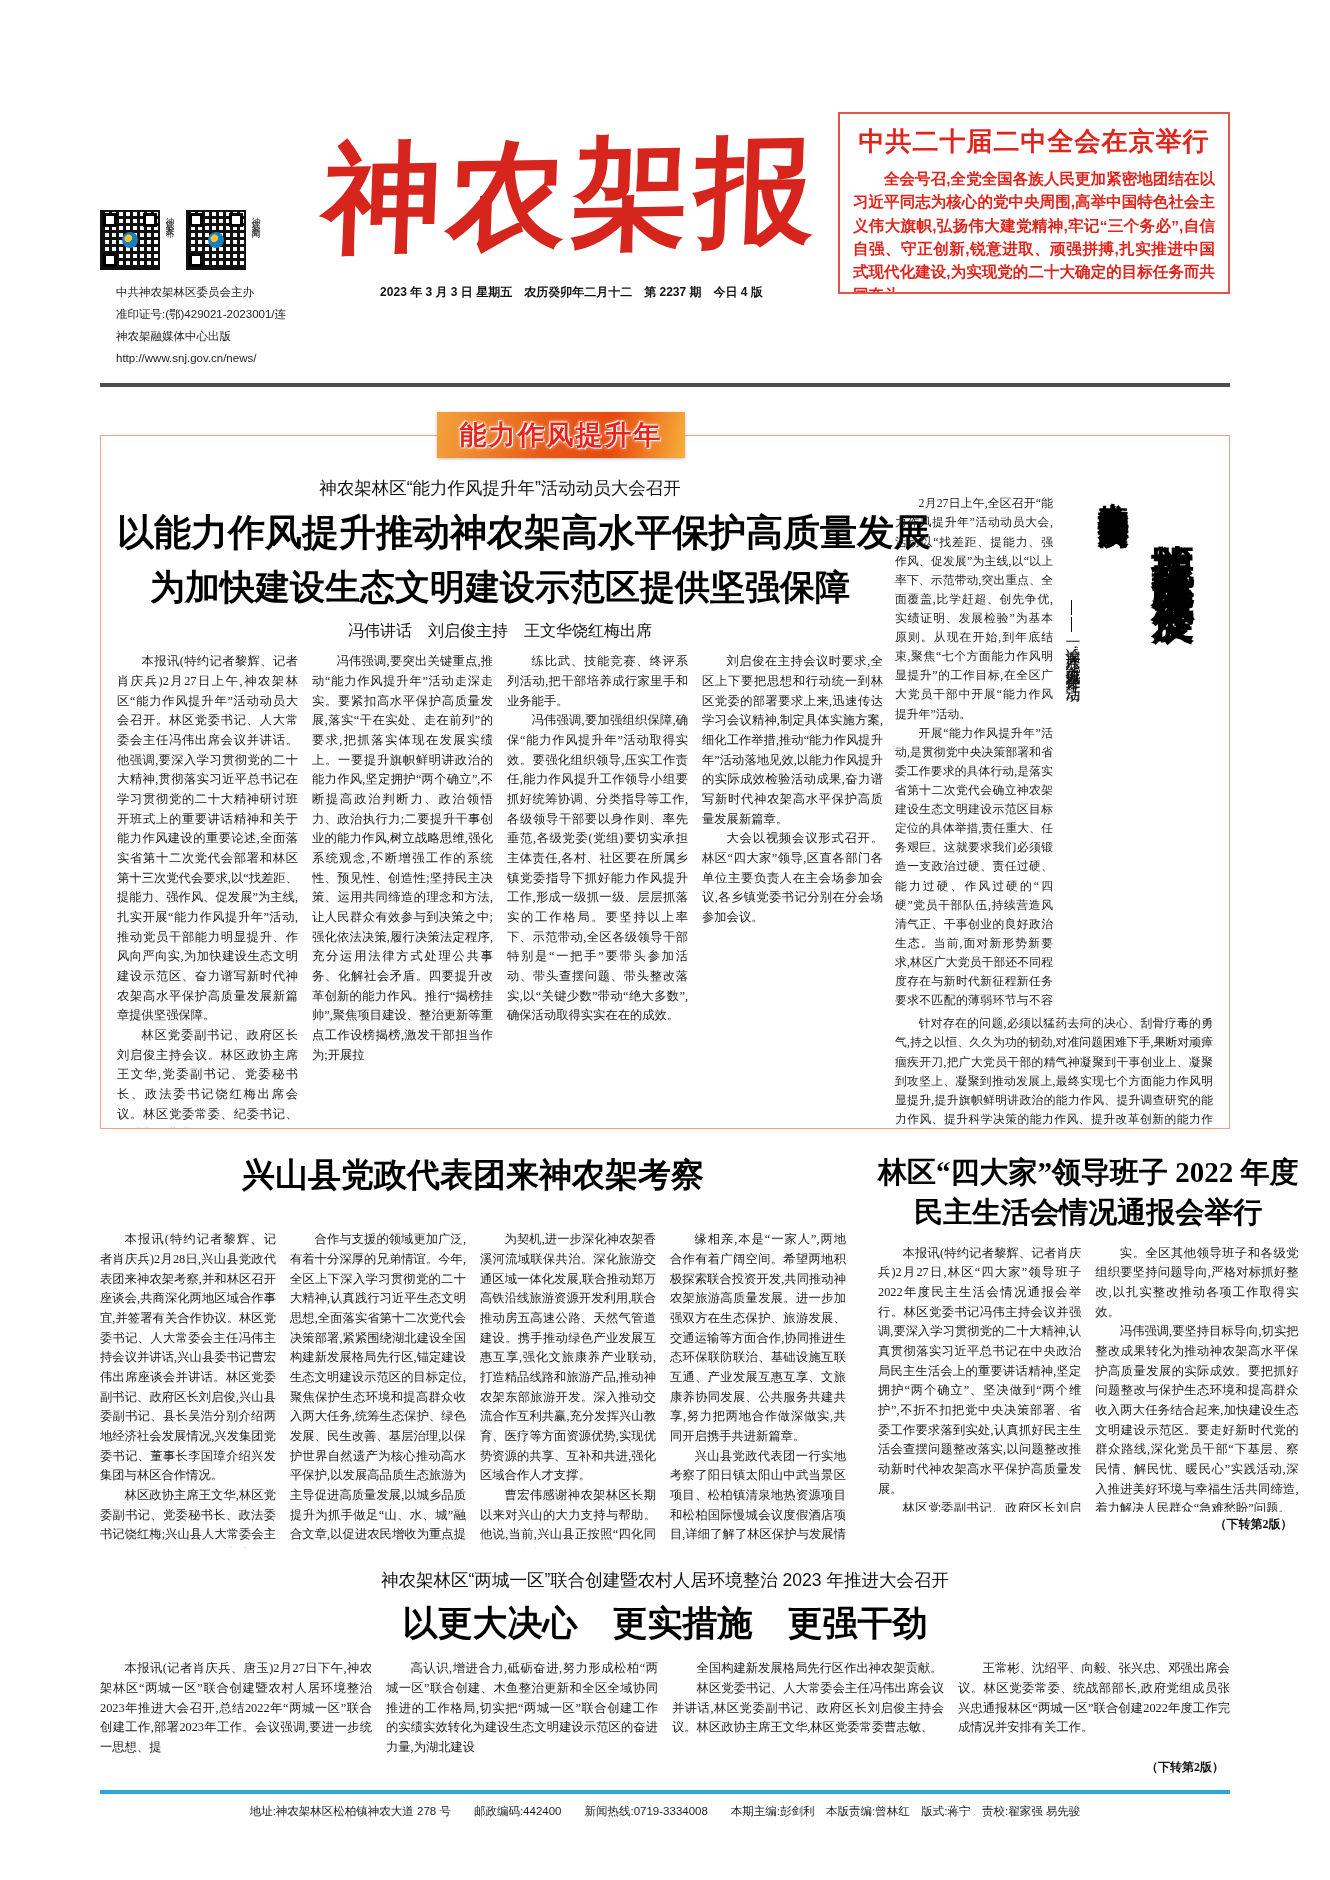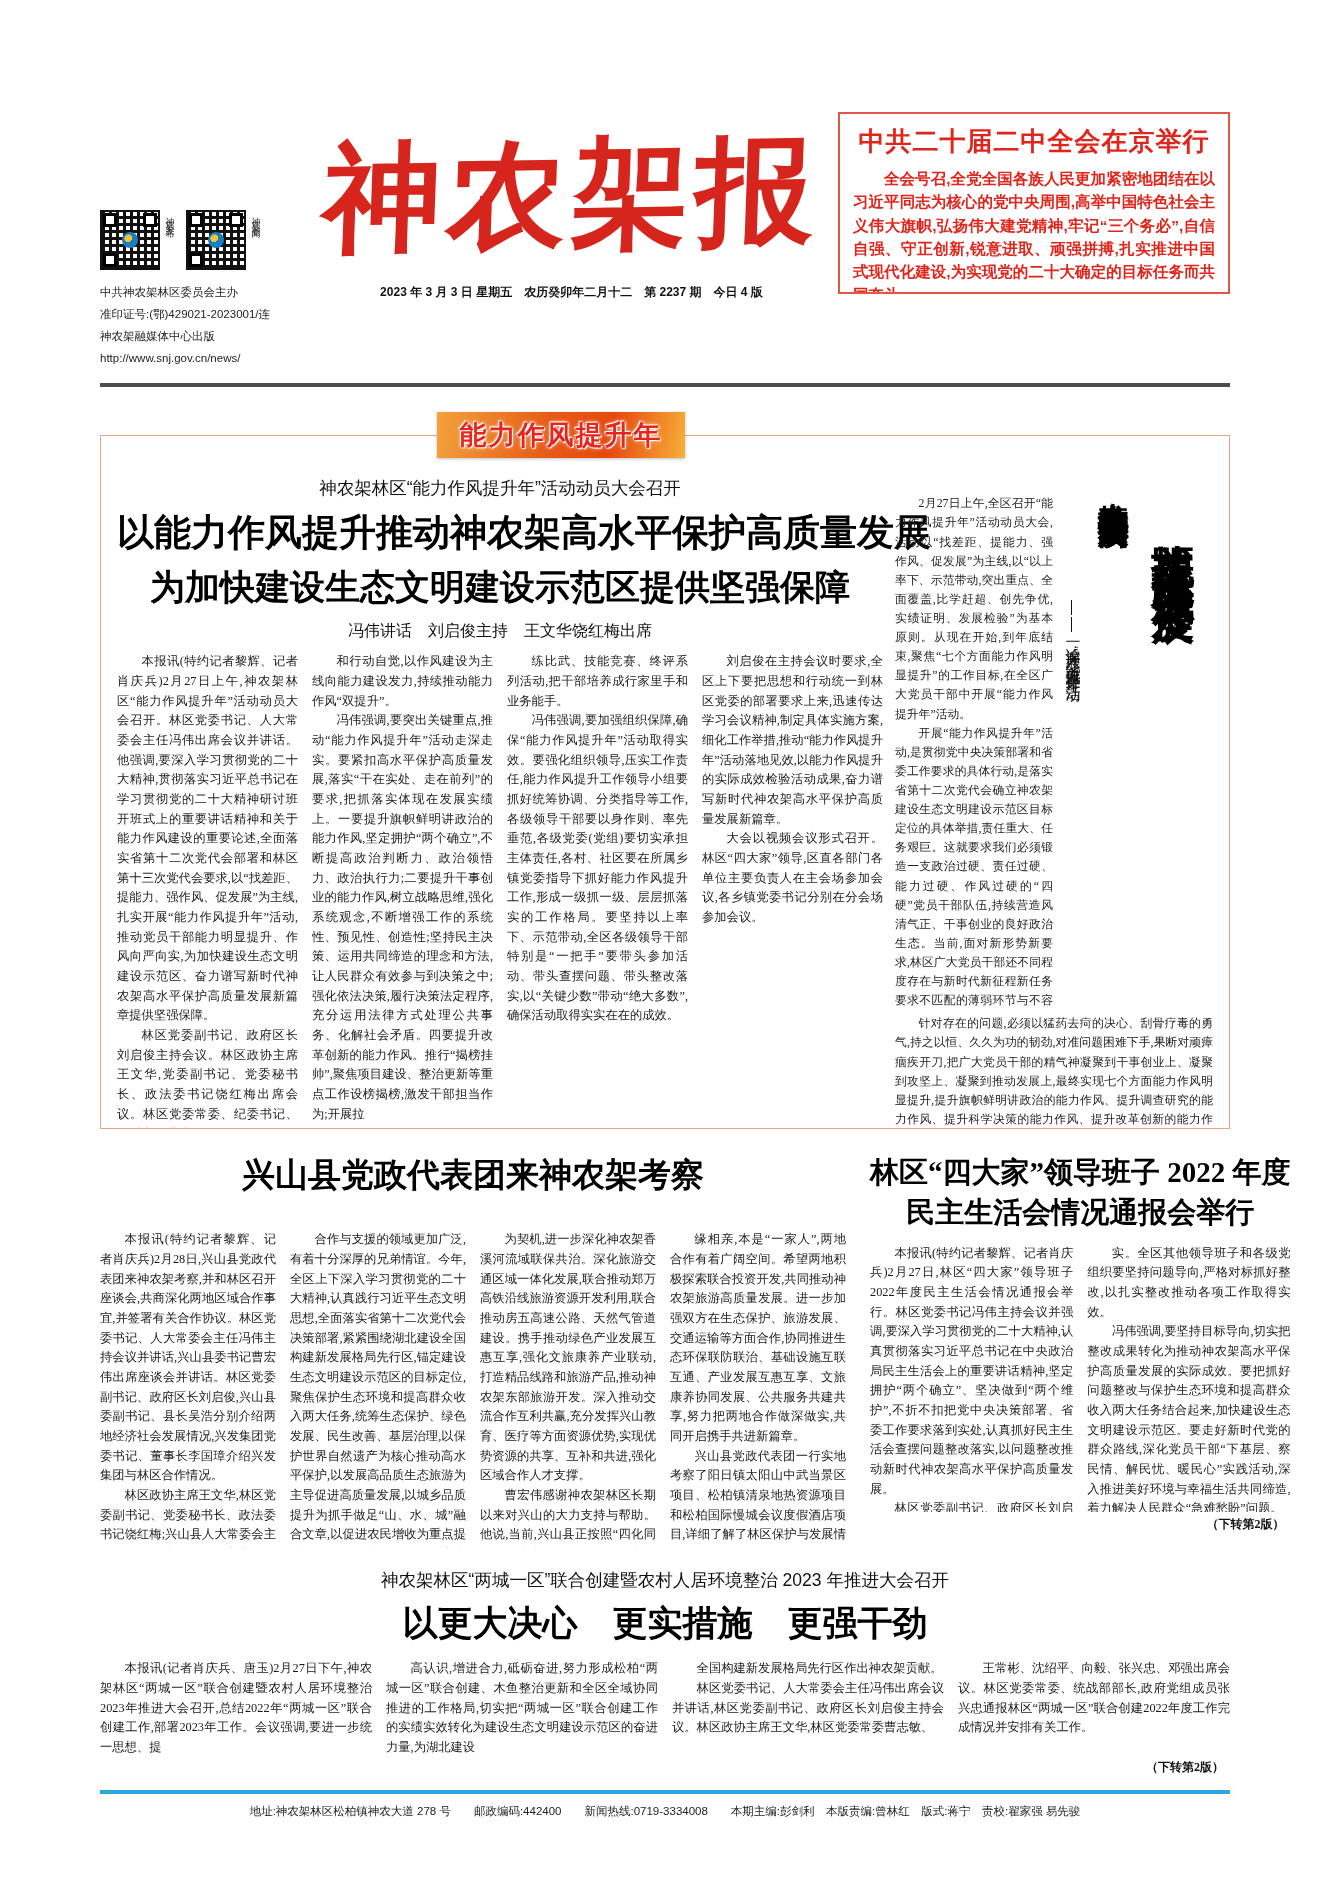--- a/index.html
+++ b/index.html
@@ -15,21 +15,21 @@
   .qr { position:relative; width:60px; height:60px; border:2px solid #111;
         background:
           repeating-linear-gradient(0deg,#111 0 3px,transparent 3px 7px),
           repeating-linear-gradient(90deg,#111 0 3px,#fff 3px 7px); }
   .qr .eye { position:absolute; width:14px; height:14px; border:3px solid #000; background:#fff; }
   .qr .eye.tl { top:1px; left:1px; } .qr .eye.tr { top:1px; right:1px; } .qr .eye.bl { bottom:1px; left:1px; }
   .qr .logo { position:absolute; top:50%; left:50%; width:16px; height:16px; margin:-8px 0 0 -8px;
               border-radius:50%; background:#fff; border:2px solid #1a7ec2;
               background:radial-gradient(circle at 35% 35%, #f6c531 0 35%, #1a7ec2 36% 100%); }
   .qr-label { writing-mode:vertical-rl; font-size:9px; letter-spacing:3px; color:#333; font-family:"Liberation Sans",sans-serif; }
-  .pub-lines { margin-top:12px; }
+  .pub-lines { margin-top:12px;margin-left:16px; }
   .pub-lines p { font-size:11.5px; color:#222; line-height:1.9; white-space:nowrap; font-family:"Liberation Sans",sans-serif; }
   .mast-center { flex:1; text-align:center; }
   .paper-title { font-size:118px; line-height:1.05; font-weight:900; color:#d6251c;
                  font-family:"Liberation Serif","DejaVu Serif",serif; letter-spacing:6px;
                  transform:skewX(-3deg) rotate(-1deg); margin-top:22px; white-space:nowrap; }
   .dateline { margin-top:26px; font-size:12px; font-weight:bold; color:#111;
               font-family:"Liberation Sans",sans-serif; white-space:nowrap; }
   .plenum-box { flex:none; width:392px; border:2px solid #e35547; padding:10px 13px 8px 13px; height:182px; overflow:hidden; }
   .plenum-title { text-align:center; color:#e0251c; font-size:26px; font-weight:900;
                   font-family:"Liberation Sans",sans-serif; white-space:nowrap; letter-spacing:1px; }
@@ -66,21 +66,21 @@
   .edit-body-col .para, .edit-bottom .para { font-size:11.8px; line-height:1.62; color:#222; font-style:normal; }
   .v-dash { writing-mode:vertical-rl; font-size:15px; color:#111; margin:150px 4px 0 10px;
             font-family:"Liberation Sans",sans-serif; letter-spacing:2px; }
   .v-sub { writing-mode:vertical-rl; font-size:31px; font-weight:900; color:#000; margin:28px 2px 0 6px;
            font-family:"Liberation Serif",serif; letter-spacing:1px; }
   .v-main { writing-mode:vertical-rl; font-size:43px; font-weight:900; color:#000; margin:60px 0 0 8px;
             font-family:"Liberation Serif",serif; letter-spacing:2px; }
   .edit-bottom { margin-top:8px; flex:1; overflow:hidden; }
 
   
-  .mid-band { display:flex; gap:24px; margin-top:24px; }
+  .mid-band { display:flex; gap:32px; margin-top:24px; }
   .xingshan { width:746px; flex:none; }
   .art-headline { text-align:center; font-size:33px; font-weight:900; color:#000;
                   font-family:"Liberation Serif",serif; white-space:nowrap; }
   .xingshan .cols { height:318px; margin-top:32px; }
   .sidajia { flex:1; }
   .sidajia-h { text-align:center; font-size:29px; font-weight:900; color:#000; line-height:1.35;
                font-family:"Liberation Serif",serif; white-space:nowrap; }
   .sidajia .cols { height:268px; margin-top:12px; }
   .turn-page { text-align:right; font-size:12px; font-weight:bold; color:#111; margin-top:4px; padding-right:6px; }
 
@@ -153,21 +153,20 @@
           <div class="kicker">神农架林区“能力作风提升年”活动动员大会召开</div>
           <div class="headline-1">以能力作风提升推动神农架高水平保护高质量发展</div>
           <div class="headline-2">为加快建设生态文明建设示范区提供坚强保障</div>
           <div class="byline">冯伟讲话　刘启俊主持　王文华饶红梅出席</div>
           <div class="cols">
             <div class="col">
                 <p class="para">本报讯(特约记者黎辉、记者肖庆兵)2月27日上午,神农架林区“能力作风提升年”活动动员大会召开。林区党委书记、人大常委会主任冯伟出席会议并讲话。他强调,要深入学习贯彻党的二十大精神,贯彻落实习近平总书记在学习贯彻党的二十大精神研讨班开班式上的重要讲话精神和关于能力作风建设的重要论述,全面落实省第十二次党代会部署和林区第十三次党代会要求,以“找差距、提能力、强作风、促发展”为主线,扎实开展“能力作风提升年”活动,推动党员干部能力明显提升、作风向严向实,为加快建设生态文明建设示范区、奋力谱写新时代神农架高水平保护高质量发展新篇章提供坚强保障。</p>
                 <p class="para">林区党委副书记、政府区长刘启俊主持会议。林区政协主席王文华,党委副书记、党委秘书长、政法委书记饶红梅出席会议。林区党委常委、纪委书记、监委主任曹志敏围绕“作风建设提升年”活动作阶段性小结;林区党委常委、组织部部长马遥解读《神农架林区开展“能力作风提升年”活动的实施方案》。</p>
               </div>
             <div class="col">
-                <p class="para">和行动自觉,以作风建设为主线向能力建设发力,持续推动能力作风“双提升”。</p>
                 <p class="para">冯伟强调,要突出关键重点,推动“能力作风提升年”活动走深走实。要紧扣高水平保护高质量发展,落实“干在实处、走在前列”的要求,把抓落实体现在发展实绩上。一要提升旗帜鲜明讲政治的能力作风,坚定拥护“两个确立”,不断提高政治判断力、政治领悟力、政治执行力;二要提升干事创业的能力作风,树立战略思维,强化系统观念,不断增强工作的系统性、预见性、创造性;坚持民主决策、运用共同缔造的理念和方法,让人民群众有效参与到决策之中;强化依法决策,履行决策法定程序,充分运用法律方式处理公共事务、化解社会矛盾。四要提升改革创新的能力作风。推行“揭榜挂帅”,聚焦项目建设、整治更新等重点工作设榜揭榜,激发干部担当作为;开展拉</p>
               </div>
             <div class="col">
                 <p class="para">练比武、技能竞赛、终评系列活动,把干部培养成行家里手和业务能手。</p>
                 <p class="para">冯伟强调,要加强组织保障,确保“能力作风提升年”活动取得实效。要强化组织领导,压实工作责任,能力作风提升工作领导小组要抓好统筹协调、分类指导等工作,各级领导干部要以身作则、率先垂范,各级党委(党组)要切实承担主体责任,各村、社区要在所属乡镇党委指导下抓好能力作风提升工作,形成一级抓一级、层层抓落实的工作格局。要坚持以上率下、示范带动,全区各级领导干部特别是“一把手”要带头参加活动、带头查摆问题、带头整改落实,以“关键少数”带动“绝大多数”,确保活动取得实实在在的成效。</p>
               </div>
             <div class="col">
                 <p class="para">刘启俊在主持会议时要求,全区上下要把思想和行动统一到林区党委的部署要求上来,迅速传达学习会议精神,制定具体实施方案,细化工作举措,推动“能力作风提升年”活动落地见效,以能力作风提升的实际成效检验活动成果,奋力谱写新时代神农架高水平保护高质量发展新篇章。</p>
                 <p class="para">大会以视频会议形式召开。林区“四大家”领导,区直各部门各单位主要负责人在主会场参加会议,各乡镇党委书记分别在分会场参加会议。</p>
               </div>

